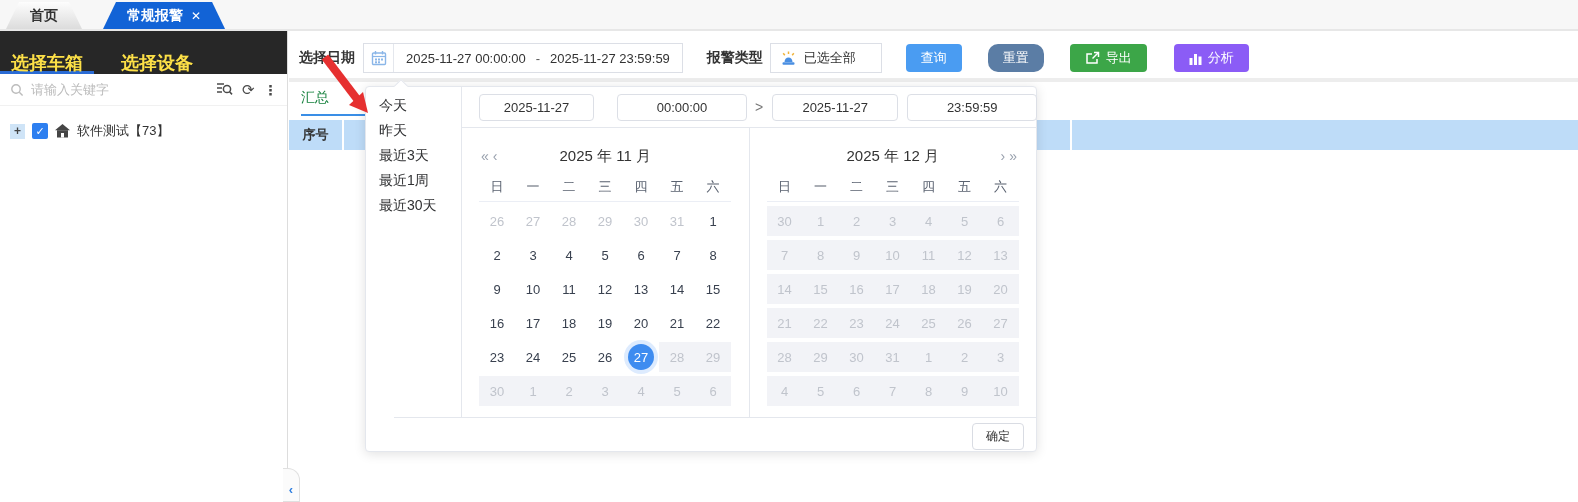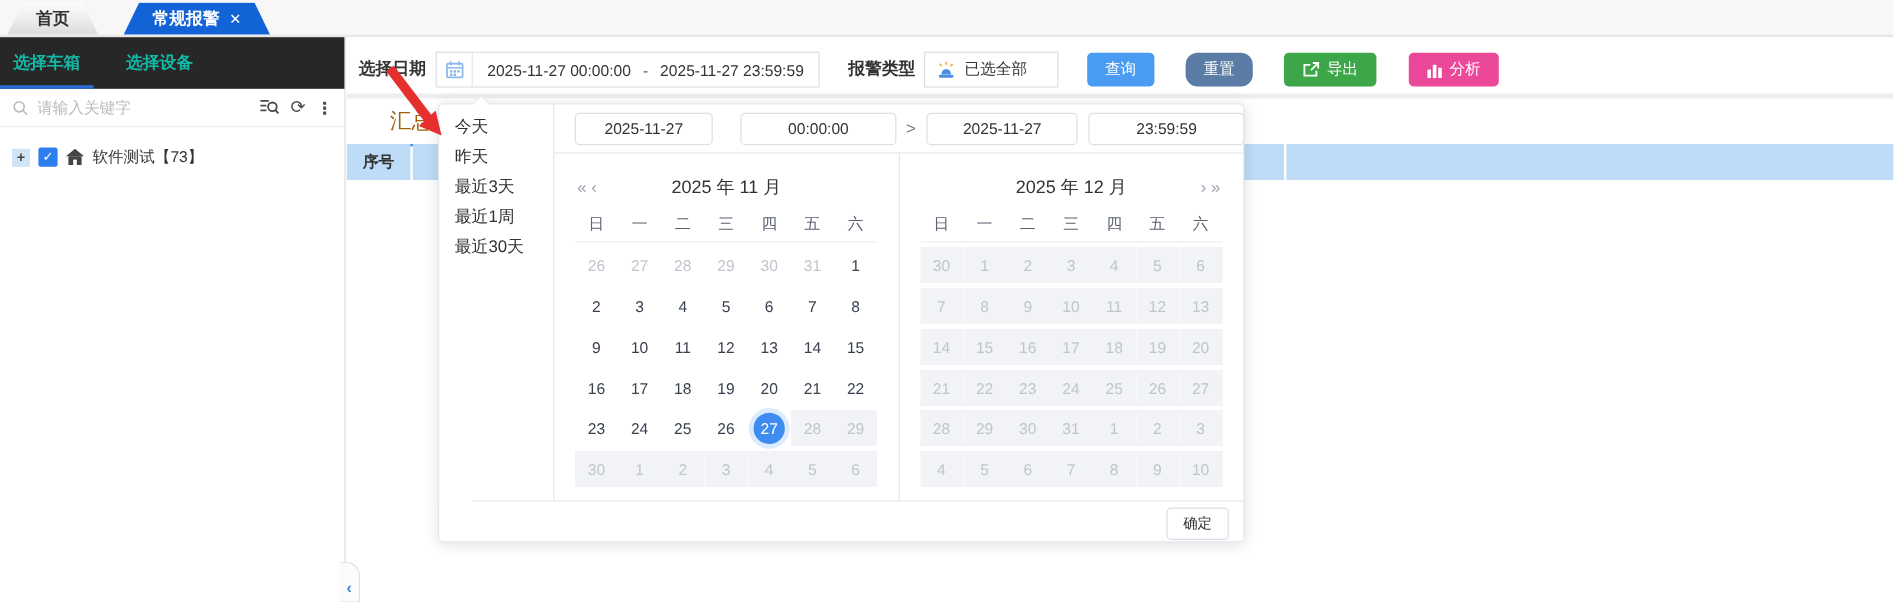--- a/index.html
+++ b/index.html
@@ -13,21 +13,21 @@
   .tab { height:27px; line-height:27px; padding:0 24px; font-size:14px; font-weight:bold;
     clip-path:polygon(13px 0, calc(100% - 13px) 0, 100% 100%, 0 100%); white-space:nowrap; cursor:pointer; }
   .tab-home { margin-left:6px; background:linear-gradient(#fdfdfd,#dcdcdc); color:#333; }
   .tab-active { margin-left:-14px; background:#1263d6; color:#fff; display:flex; align-items:center; gap:8px; }
   .tab-close { font-size:12px; font-weight:bold; line-height:1; }
 
   
   .sidebar { position:absolute; left:0; top:31px; width:288px; height:471px;
     background:#fff; border-right:1px solid #ddd; }
   .s-header { height:43px; background:#272727; display:flex; align-items:stretch; }
-  .s-tab { color:#14b8a6; font-size:14px; font-weight:bold; line-height:40px; padding:1px 11px; cursor:pointer; }
+  .s-tab { color:#fde047; font-size:18px; font-weight:bold; line-height:40px; padding:12px 11px; cursor:pointer; }
   .s-tab.active { border-bottom:3px solid #2a6bd4; }
   .s-tab + .s-tab { margin-left:16px; }
   .search-row { height:32px; display:flex; align-items:center; padding:0 10px; border-bottom:1px solid #f1f1f1; }
   .search-row svg { flex:none; }
   .search-input { flex:1; border:none; outline:none; background:transparent; font-size:13px;
     color:#666; margin-left:7px; font-family:inherit; }
   .search-input::placeholder { color:#bcbcbc; }
   .sr-icon { color:#4a4a4a; font-size:15px; margin-left:9px; cursor:pointer; line-height:1; }
   .sr-icon.dots { font-weight:bold; font-size:14px; letter-spacing:0; }
   .tree-row { display:flex; align-items:center; margin:16px 0 0 10px; gap:7px; cursor:pointer; }
@@ -49,24 +49,24 @@
   .date-range-text .sep { margin:0 10px; color:#555; }
   .alarm-label { margin-left:24px; }
   .alarm-box { display:flex; align-items:center; gap:7px; height:30px; width:112px; border:1px solid #dcdfe6;
     margin-left:7px; padding:0 9px; cursor:pointer; background:#fff; }
   .alarm-box span { font-size:13px; color:#333; }
   .btn { height:28px; border:none; border-radius:4px; color:#fff; font-size:13px; padding:0 15px;
     display:flex; align-items:center; gap:6px; cursor:pointer; font-family:inherit; white-space:nowrap; }
   .btn-query   { background:#4a9cf2; margin-left:24px; }
   .btn-reset   { background:#5b7da5; margin-left:26px;border-radius:10px; }
   .btn-export  { background:#3ca648; margin-left:26px; }
-  .btn-analyze { background:#ec4899; margin-left:27px; }
+  .btn-analyze { background:#8b5cf6; margin-left:27px; }
   .toolbar-sep { position:absolute; left:0; right:0; top:47px; height:4px; background:#ededed; }
-  .summary-tab { position:absolute; left:12px; top:58px; width:84px; text-align:center; font-size:18px;
-    color:#a16207; padding-bottom:7px; border-bottom:2px solid #3a8ee6; cursor:pointer; }
+  .summary-tab { position:absolute; left:12px; top:58px; width:84px; font-size:14px;
+    color:#15803d; padding-bottom:7px; border-bottom:2px solid #3a8ee6; cursor:pointer; }
   .thead { position:absolute; left:0; right:0; top:89px; height:30px; display:flex; gap:2px; }
   .thead .th { background:#bedcf8; display:flex; align-items:center; justify-content:center;
     font-size:13px; font-weight:bold; color:#333; }
   .th-index { width:53px; }
   .th-mid { width:726px; }
   .th-rest { flex:1; }
 
   
   .collapse-handle { position:absolute; left:283px; top:468px; width:17px; height:34px;
     background:#fbfbfb; border:1px solid #e0e0e0; border-left:none; border-radius:0 12px 0 0;

